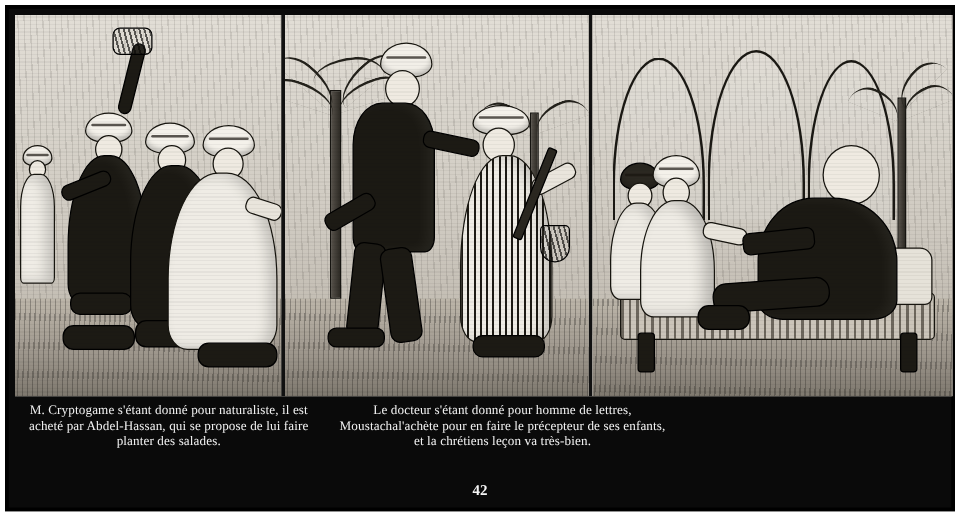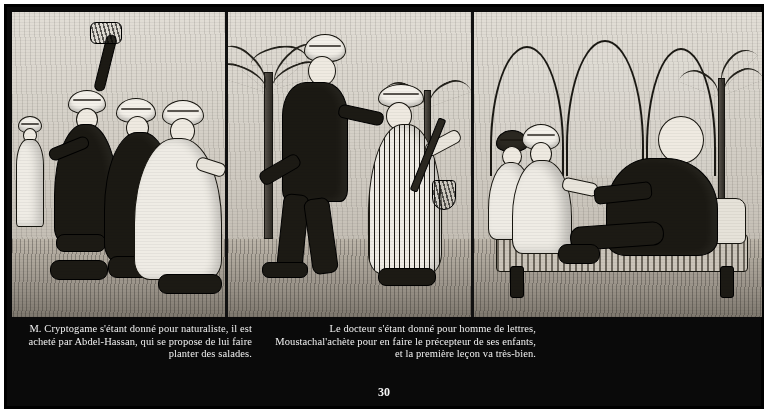--- a/index.html
+++ b/index.html
@@ -185,21 +185,21 @@
     display: flex;
     color: #ffffff;
     box-sizing: border-box;
   }
   .caption {
     box-sizing: border-box;
     padding: 4px 6px 0 6px;
     font-family: "Liberation Serif", serif;
     font-size: 10.5px;
     line-height: 12.6px;
-    text-align: right;
+    text-align: center;
     color: #f2f2f2;
     letter-spacing: 0.1px;
   }
   #caption-1 { width: 216px; text-align: left; padding-left: 14px; padding-right: 8px; }
   #caption-2 { width: 246px; }
   #caption-3 { width: 288px; padding-left: 10px; padding-right: 10px; }
 
   #page-number {
     position: absolute;
     left: 0;
@@ -349,19 +349,19 @@
           <div class="limb dark" style="left:84px; top:232px; width:40px; height:18px; border-radius:9px;"></div>
         </div>
 
         <div class="noise"></div>
       </div>
 
     </div>
 
     <div id="captions">
       <div class="caption" id="caption-2">M. Cryptogame s'étant donné pour naturaliste, il est acheté par Abdel-Hassan, qui se propose de lui faire planter des salades.</div>
-      <div class="caption" id="caption-3">Le docteur s'étant donné pour homme de lettres, Moustachal'achète pour en faire le précepteur de ses enfants, et la première leçon va très-bien.</div>
+      <div class="caption" id="caption-3">Le docteur s'étant donné pour homme de lettres, Moustachal'achète pour en faire le précepteur de ses enfants, et la chrétiens leçon va très-bien.</div>
     </div>
 
-    <div id="page-number">30</div>
+    <div id="page-number">42</div>
 
   </div>
 </div>
 
 </body></html>

